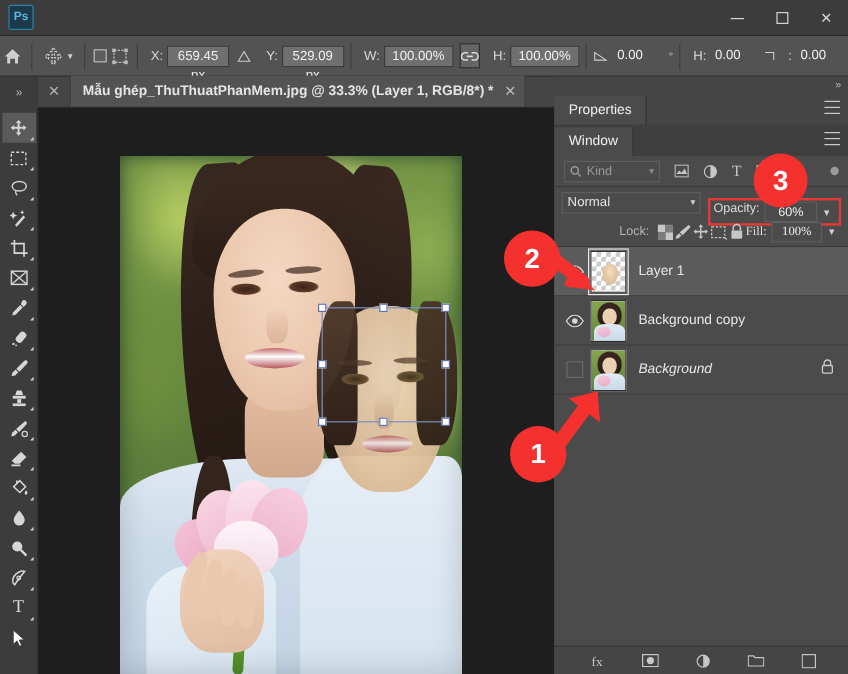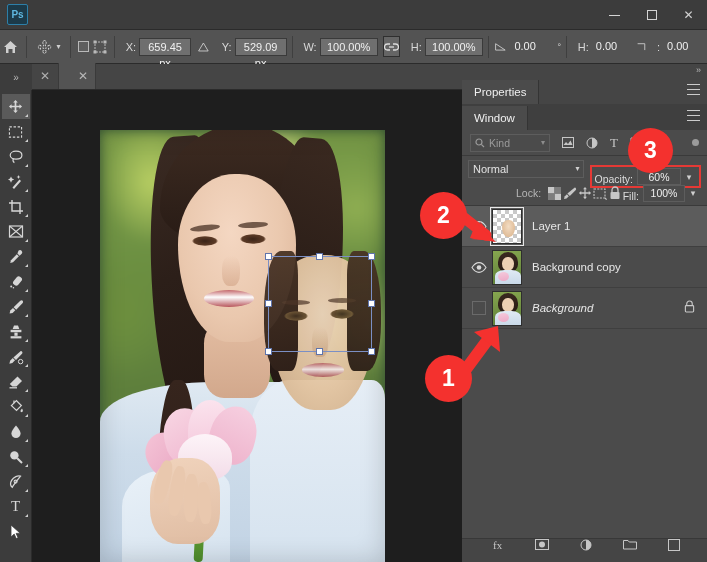--- a/index.html
+++ b/index.html
@@ -316,40 +316,40 @@
 
   .moderow {
     height: 25px; display: flex; align-items: center; padding: 0 6px;
   }
   .modebox {
     width: 126px; height: 18px; background: #4b4b4b; border: 1px solid #5d5d5d;
     display: flex; align-items: center; justify-content: space-between;
     padding: 0 4px; color: #e2e2e2; font-size: 11px;
   }
   .opacity-wrap {
-    display: flex; align-items: flex-end; margin-left: 6px;
+    display: flex; align-items: flex-start; margin-left: 6px;
     border: 2px solid #e53935; padding: 1px 2px; margin-top: 16px;
   }
   .op-lbl { color: #dcdcdc; font-size: 10.5px; margin-right: 4px; }
   .op-val {
     width: 44px; height: 17px; background: #4b4b4b; border: 1px solid #5d5d5d;
     color: #efefef; font-size: 10.5px; display: flex; align-items: center; justify-content: center;
   }
   .op-chev {
     width: 16px; height: 17px; display: flex; align-items: center; justify-content: center;
     color: #cfcfcf; font-size: 9px;
   }
 
   .lockrow { height: 24px; display: flex; align-items: center; padding: 0 6px; margin-left: 48px; }
   .lock-lbl { color: #b6b6b6; font-size: 10.5px; margin-right: 6px; }
   .lock-ic {
     width: 18px; height: 18px; display: flex; align-items: center; justify-content: center;
     color: #cfcfcf;
   }
-  .fill-wrap { display: flex; align-items: flex-end; margin-left: auto; }
+  .fill-wrap { display: flex; align-items: center; margin-left: auto; font-family: Liberation Serif, serif; }
   .fill-lbl { color: #dcdcdc; font-size: 10.5px; margin-right: 4px; }
   .fill-val {
     width: 42px; height: 17px; background: #4b4b4b; border: 1px solid #5d5d5d;
     color: #efefef; font-size: 10.5px; display: flex; align-items: center; justify-content: center;
   }
 
   .layerlist { border-top: 1px solid #3a3a3a; }
   .layerrow {
     height: 41px; display: flex; align-items: center;
     border-bottom: 1px solid #3f3f3f; padding-left: 4px;
@@ -389,21 +389,21 @@
   .tp-flower { position:absolute; left:5px; top:21px; width:11px; height:9px;
     background:linear-gradient(170deg,#f5cadc,#ecaac7); border-radius:50%; }
   .layername { color: #e6e6e6; font-size: 11.5px; }
   .layername.italic { font-style: italic; }
   .locked-ic { margin-left: auto; margin-right: 12px; color: #cacaca; }
 
   .panel-filler { height: 138px; background: #4b4b4b; }
   .panel-bottombar {
     position: absolute; left: 0; bottom: 0; width: 245px; height: 24px;
     background: #454545; border-top: 1px solid #383838;
-    display: flex; align-items: flex-start; justify-content: center; gap: 31px;
+    display: flex; align-items: center; justify-content: center; gap: 31px;
     color: #c6c6c6; overflow: hidden;
   }
   .pb-ic { display: flex; align-items: center; justify-content: center; }
 
   
   .marker {
     position: absolute; border-radius: 50%; background: #f4312e; color: #fff;
     display: flex; align-items: center; justify-content: center;
     font-size: 23px; font-weight: bold; z-index: 40;
   }
@@ -506,20 +506,21 @@
   </div>
 
   <div class="tab-collapse">
     <span>»</span>
   </div>
   <div class="tabbar">
     <div class="tab-closeleft">
       <span>✕</span>
     </div>
     <div class="doc-tab">
+      <span class="doc-tab-title">Mẫu ghép_ThuThuatPhanMem.jpg @ 33.3% (Layer 1, RGB/8*) *</span>
       <span class="doc-tab-x">✕</span>
     </div>
     <div class="tab-chev">
       <span>»</span>
     </div>
   </div>
 
   <div class="toolbar">
     <div class="tool sel">
       <svg width="15" height="15" viewBox="0 0 16 16">

